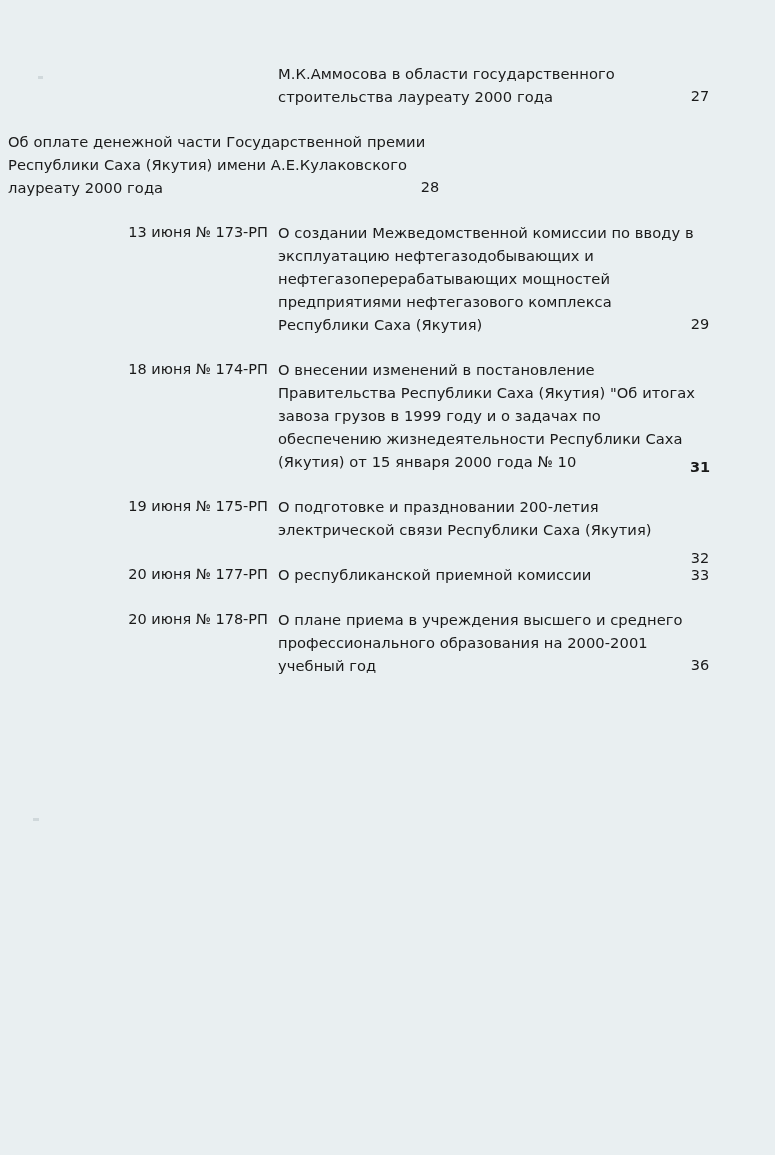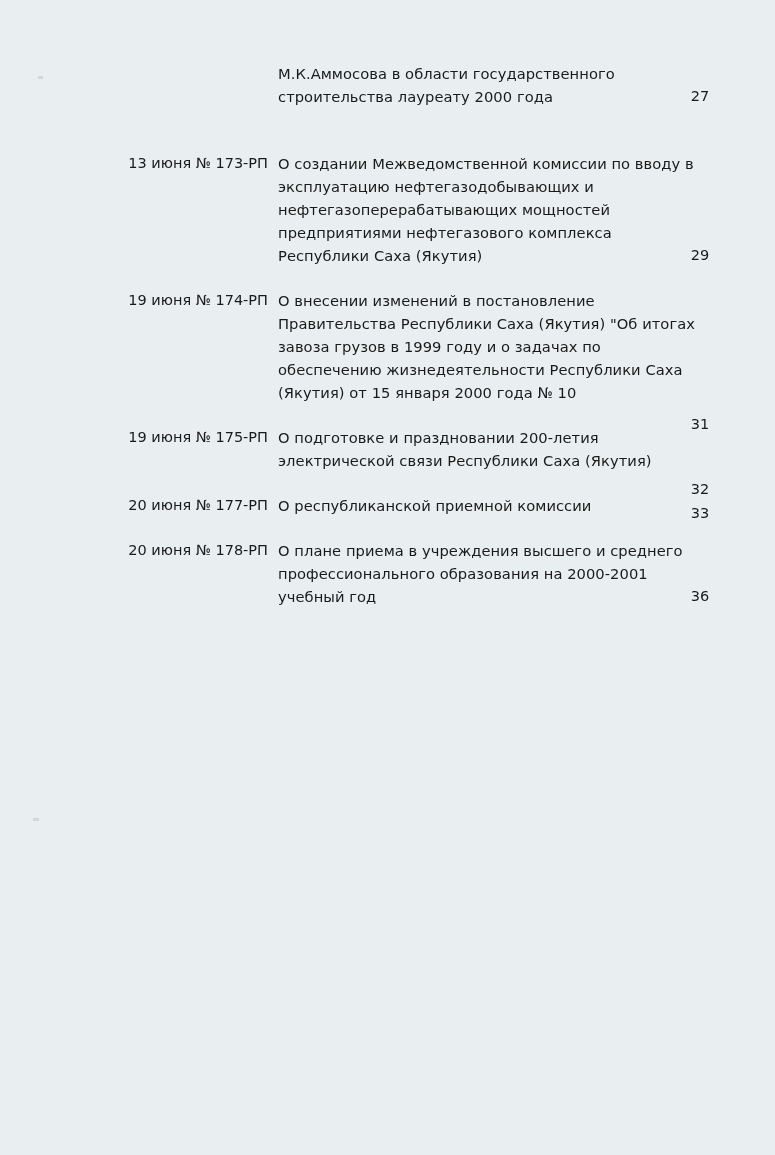--- a/index.html
+++ b/index.html
@@ -77,47 +77,51 @@
 
   <div class="toc" id="toc">
       <div class="entry">
         <div class="entry-date"></div>
         <div class="entry-body">
           <div class="entry-title">М.К.Аммосова в области государственного строительства лауреату 2000 года</div>
           <div class="entry-page" style="top: 23px;">27</div>
         </div>
       </div>
       <div class="entry">
+        <div class="entry-body">
+          <div class="entry-title">Об оплате денежной части Государственной премии Республики Саха (Якутия) имени А.Е.Кулаковского лауреату 2000 года</div>
+          <div class="entry-page" style="top: 46px;">28</div>
+        </div>
       </div>
       <div class="entry">
         <div class="entry-date">13 июня № 173-РП</div>
         <div class="entry-body">
           <div class="entry-title">О создании Межведомственной комиссии по вводу в эксплуатацию нефтегазодобывающих и нефтегазоперерабатывающих мощностей предприятиями нефтегазового комплекса Республики Саха (Якутия)</div>
           <div class="entry-page" style="top: 92px;">29</div>
         </div>
       </div>
       <div class="entry">
-        <div class="entry-date">19 июня № 174-РП</div>
+        <div class="entry-date">18 июня № 174-РП</div>
         <div class="entry-body">
           <div class="entry-title">О внесении изменений в постановление Правительства Республики Саха (Якутия) "Об итогах завоза грузов в 1999 году и о задачах по обеспечению жизнедеятельности Республики Саха (Якутия) от 15 января 2000 года № 10</div>
-          <div class="entry-page" style="top: 124px;">31</div>
+          <div class="entry-page" style="top: 98px; font-weight: bold;">31</div>
         </div>
       </div>
       <div class="entry">
         <div class="entry-date">19 июня № 175-РП</div>
         <div class="entry-body">
           <div class="entry-title">О подготовке и праздновании 200-летия электрической связи Республики Саха (Якутия)</div>
           <div class="entry-page" style="top: 52px;">32</div>
         </div>
       </div>
       <div class="entry">
         <div class="entry-date">20 июня № 177-РП</div>
         <div class="entry-body">
           <div class="entry-title">О республиканской приемной комиссии</div>
-          <div class="entry-page" style="top: 8px;">33</div>
+          <div class="entry-page" style="top: 1px;">33</div>
         </div>
       </div>
       <div class="entry">
         <div class="entry-date">20 июня № 178-РП</div>
         <div class="entry-body">
           <div class="entry-title">О плане приема в учреждения высшего и среднего профессионального образования на 2000-2001 учебный год</div>
           <div class="entry-page" style="top: 46px;">36</div>
         </div>
       </div>
     </div>

